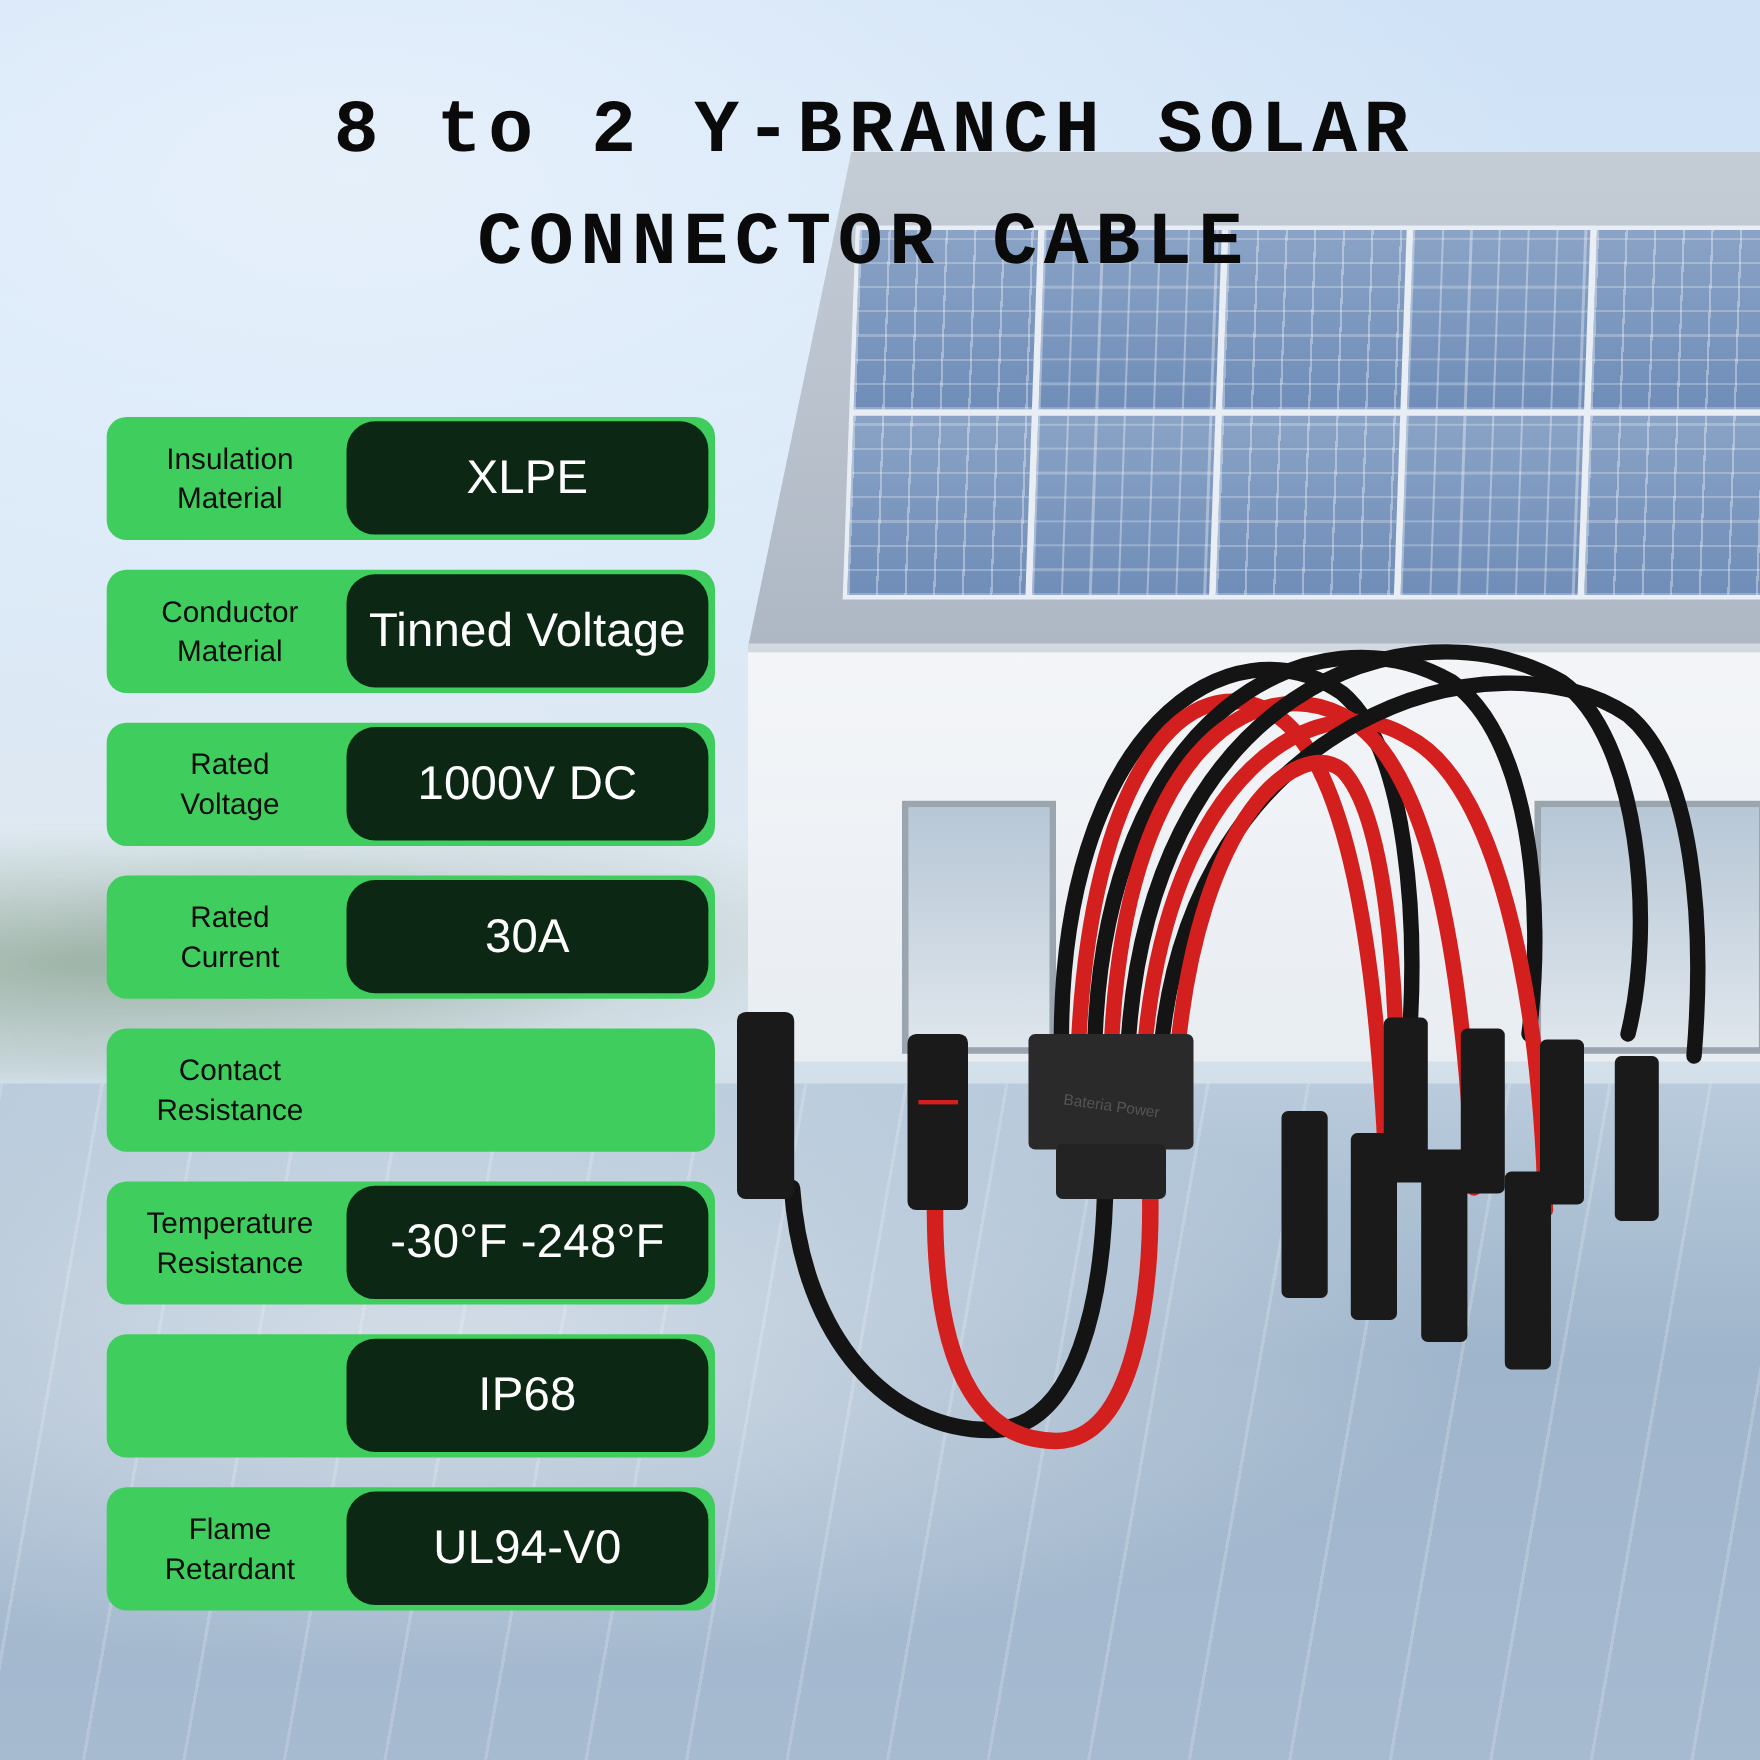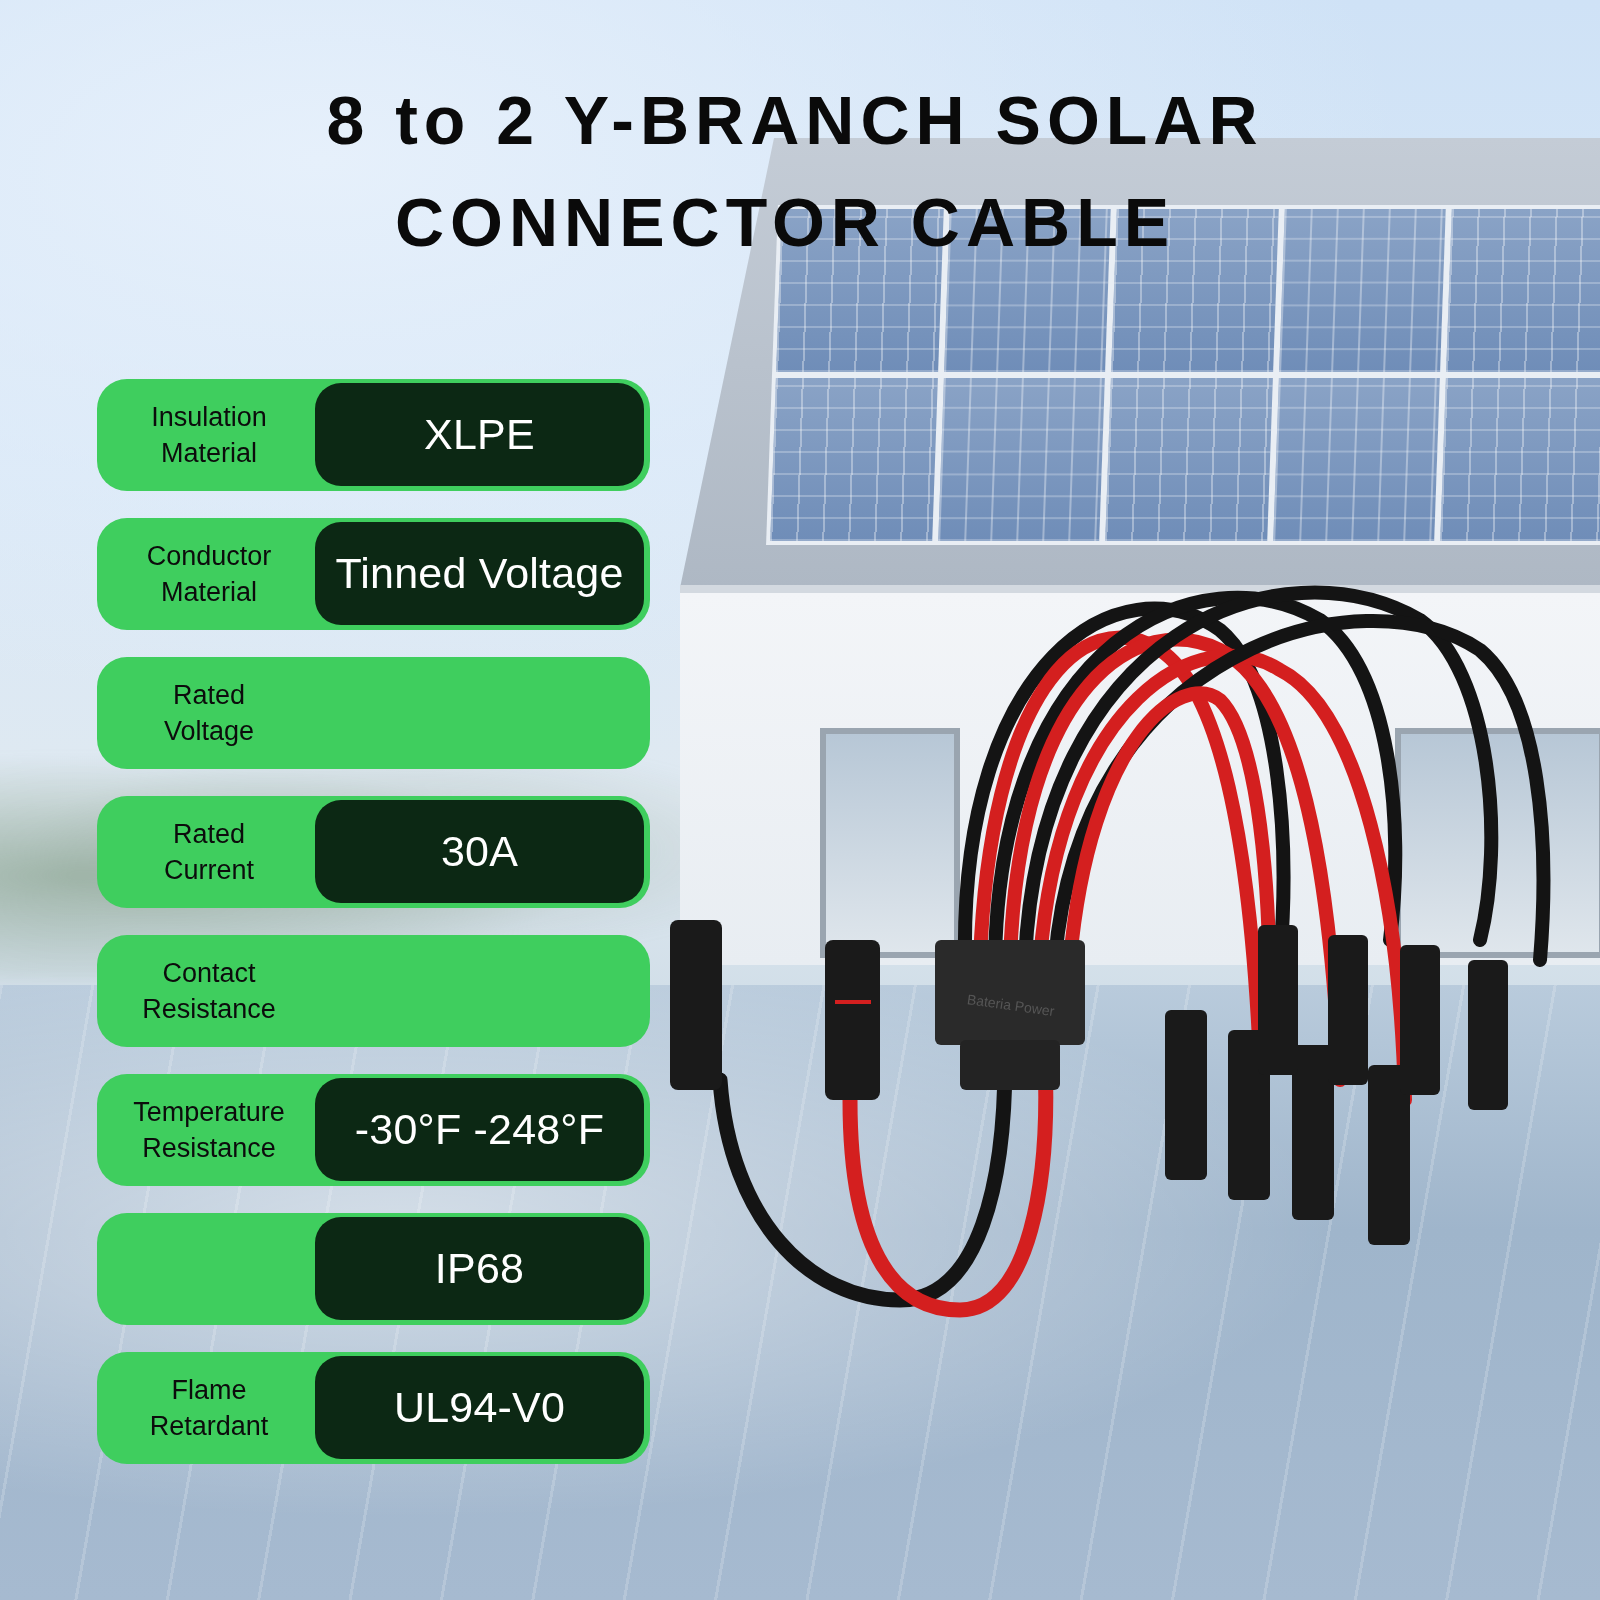--- a/index.html
+++ b/index.html
@@ -63,31 +63,31 @@
       background: radial-gradient(ellipse at 25% 40%, rgba(255,255,255,0.55) 0%, rgba(255,255,255,0) 55%);
     }
 
     
     .product { position: absolute; left: 660px; top: 540px; width: 940px; height: 800px; }
     .product svg { width: 100%; height: 100%; overflow: visible; }
 
     
     .headline {
       position: absolute; left: 0; top: 78px; width: 1600px; text-align: center;
-      font-family: Liberation Sans, sans-serif; font-weight: bold;
+      font-family: Liberation Mono, monospace; font-weight: bold;
       color: #0a0a0a; letter-spacing: 6px;
     }
     .headline .line1 { display: block; font-size: 68px; line-height: 84px; margin-left: -10px; }
     .headline .line2 { display: block; font-size: 68px; line-height: 84px; margin-top: 18px; margin-left: -30px; }
 
     
     .specs { position: absolute; left: 97px; top: 379px; width: 553px; }
     .spec-row {
       position: relative; width: 553px; height: 112px; margin-bottom: 27px;
-      background: #3fce5e; border-radius: 30px;
+      background: #3fce5e; border-radius: 18px;
     }
     .spec-label {
       position: absolute; left: 0; top: 0; width: 224px; height: 112px;
       display: flex; align-items: center; justify-content: center; text-align: center;
       font-size: 27px; line-height: 36px; color: #0c0c0c; padding: 0 10px;
       white-space: pre-line;
     }
     .spec-value {
       position: absolute; left: 218px; top: 4px; right: 6px; bottom: 5px;
       background: #0c2814; border-radius: 26px;
@@ -177,20 +177,21 @@
     <div class="spec-value">XLPE</div>
   </div>
   <div class="spec-row">
     <div class="spec-label">Conductor
 Material</div>
     <div class="spec-value">Tinned Voltage</div>
   </div>
   <div class="spec-row">
     <div class="spec-label">Rated
 Voltage</div>
+    <div class="spec-value">1000V DC</div>
   </div>
   <div class="spec-row">
     <div class="spec-label">Rated
 Current</div>
     <div class="spec-value">30A</div>
   </div>
   <div class="spec-row">
     <div class="spec-label">Contact
 Resistance</div>
   </div>

